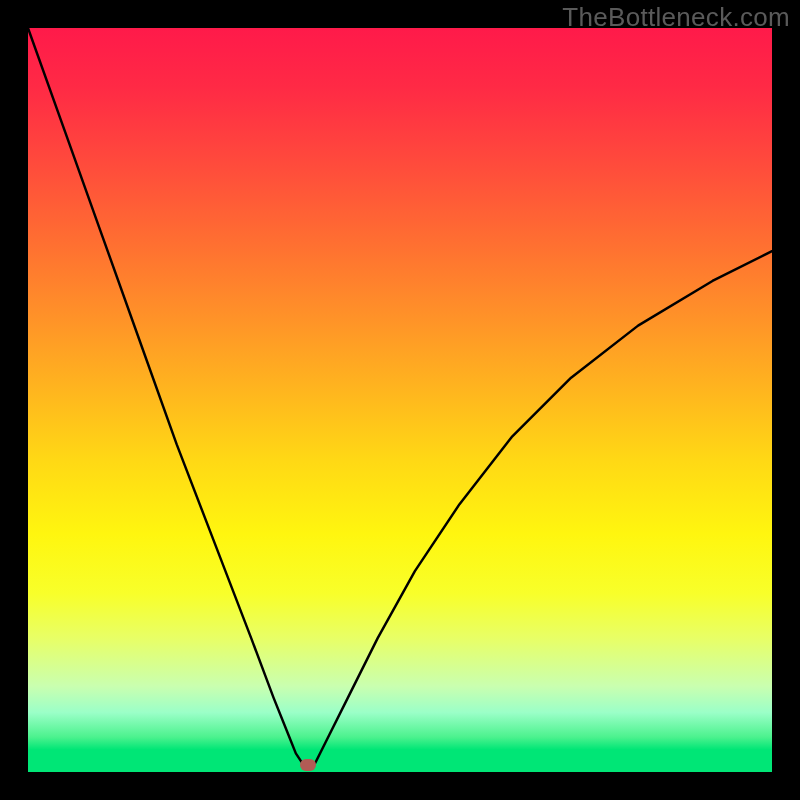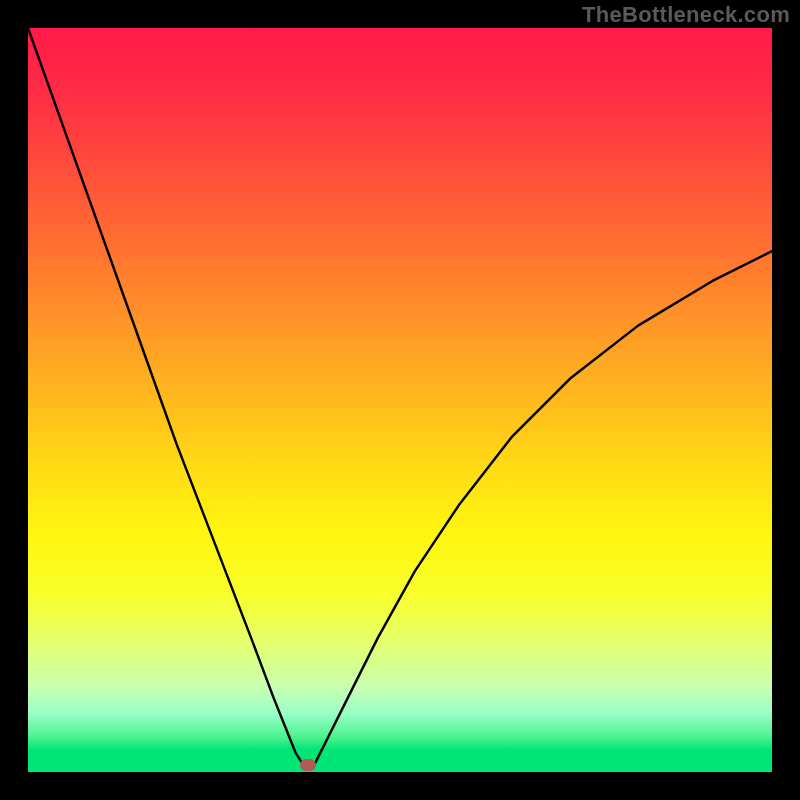--- a/index.html
+++ b/index.html
@@ -15,22 +15,22 @@
     position: relative;
     width: 800px;
     height: 800px;
     background: #000;
   }
   .watermark {
     position: absolute;
     top: 2px;
     right: 10px;
     color: #5a5a5a;
-    font-size: 22px;
-    font-weight: 700;
+    font-size: 26px;
+    font-weight: 400;
     letter-spacing: 0.3px;
     z-index: 5;
   }
   .plot {
     position: absolute;
     left: 28px;
     top: 28px;
     width: 744px;
     height: 744px;
   }

